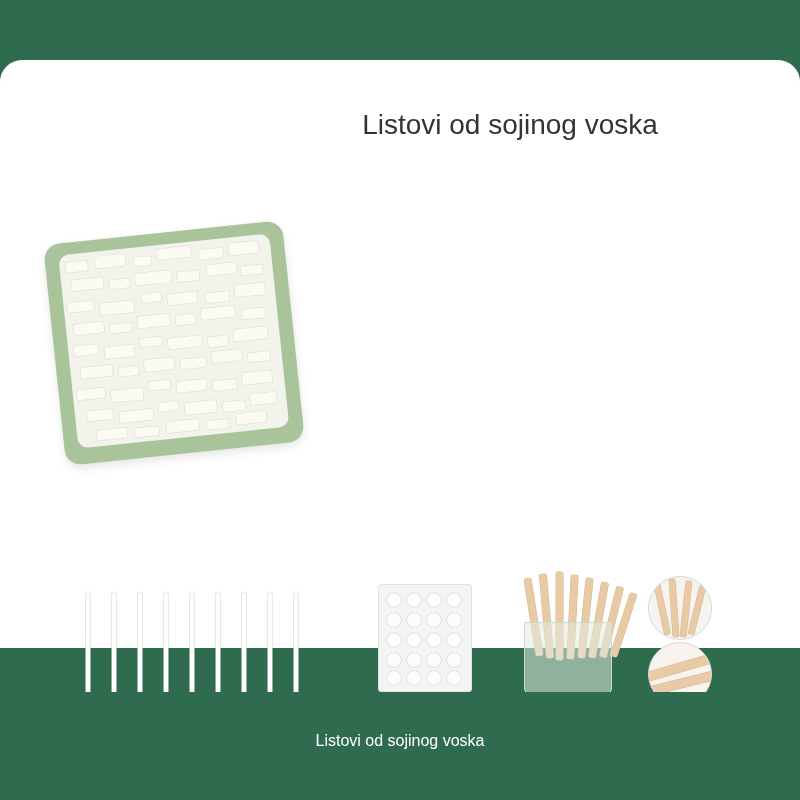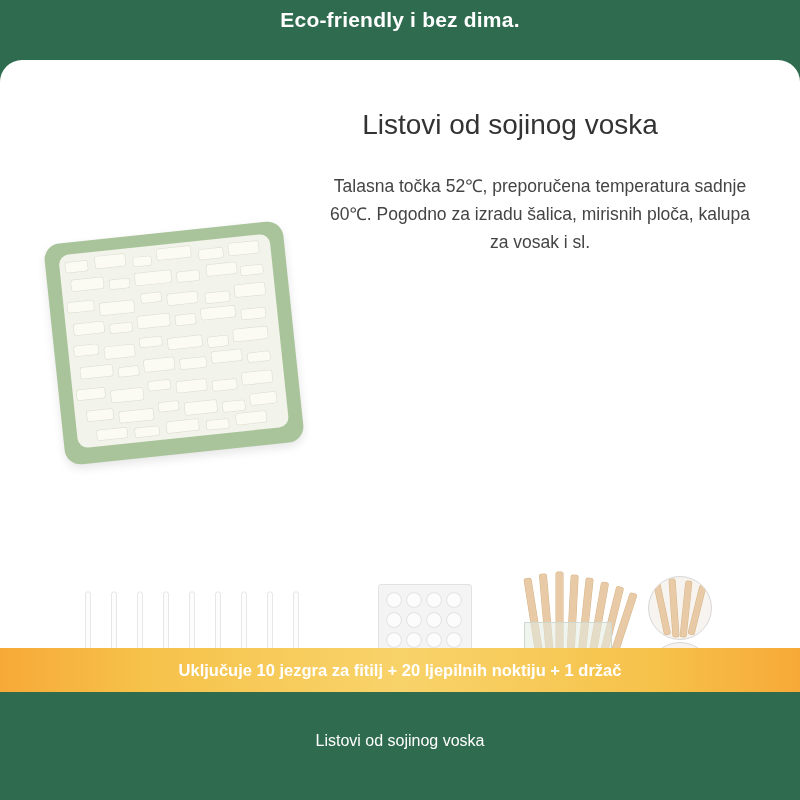--- a/index.html
+++ b/index.html
@@ -222,29 +222,25 @@
     text-align: center;
     color: #ffffff;
     font-size: 16px;
   }
 </style>
 </head>
 <body>
 
 <div class="page">
 
-  <div class="header-band">
-    <div class="header-title">Eco-friendly i bez dima.</div>
-  </div>
 
   <div class="card">
 
     <div class="card-title">Listovi od sojinog voska</div>
 
-    <div class="para para-1">Talasna točka 52℃, preporučena temperatura sadnje 60℃. Pogodno za izradu šalica, mirisnih ploča, kalupa za vosak i sl.</div>
 
     <div class="photo">
       <div class="tray">
         <div class="tray-inner">
           <div class="flake" style="left:6px;  top:8px;   width:22px; height:10px;"></div>
           <div class="flake" style="left:36px; top:5px;   width:30px; height:12px;"></div>
           <div class="flake" style="left:74px; top:10px;  width:18px; height:9px;"></div>
           <div class="flake" style="left:98px; top:4px;   width:34px; height:11px;"></div>
           <div class="flake" style="left:140px;top:9px;   width:24px; height:10px;"></div>
           <div class="flake" style="left:170px;top:6px;   width:30px; height:12px;"></div>
@@ -364,21 +360,18 @@
         <div class="stick" style="left:45px; top:8px;  width:6px; height:50px; transform: rotate(14deg);"></div>
       </div>
       <div class="circle-inset" style="left:648px; top:82px;">
         <div class="stick" style="left:-4px; top:20px; width:70px; height:9px; transform: rotate(-16deg);"></div>
         <div class="stick" style="left:-2px; top:36px; width:68px; height:9px; transform: rotate(-14deg);"></div>
       </div>
 
     </div>
   </div>
 
-  <div class="banner">
-    <div class="banner-text">Uključuje 10 jezgra za fitilj + 20 ljepilnih noktiju + 1 držač</div>
-  </div>
 
   <div class="footer">
     <div class="footer-text">Listovi od sojinog voska</div>
   </div>
 
 </div>
 
 </body></html>

